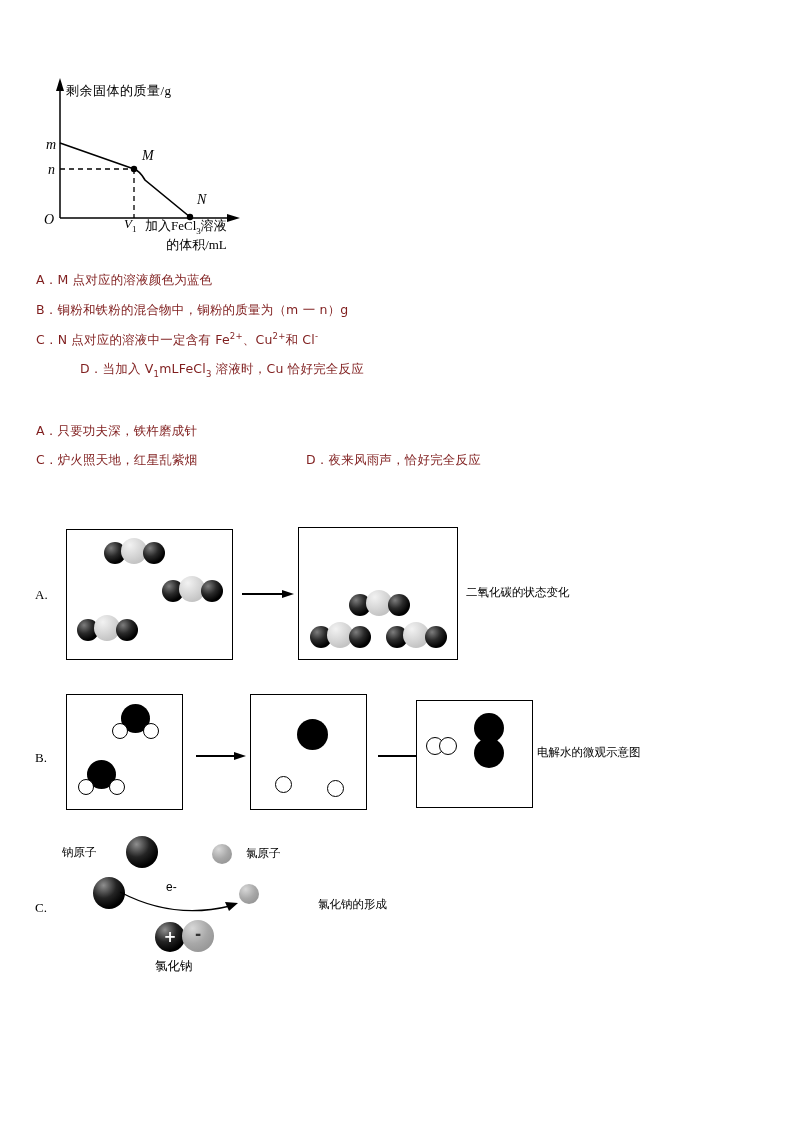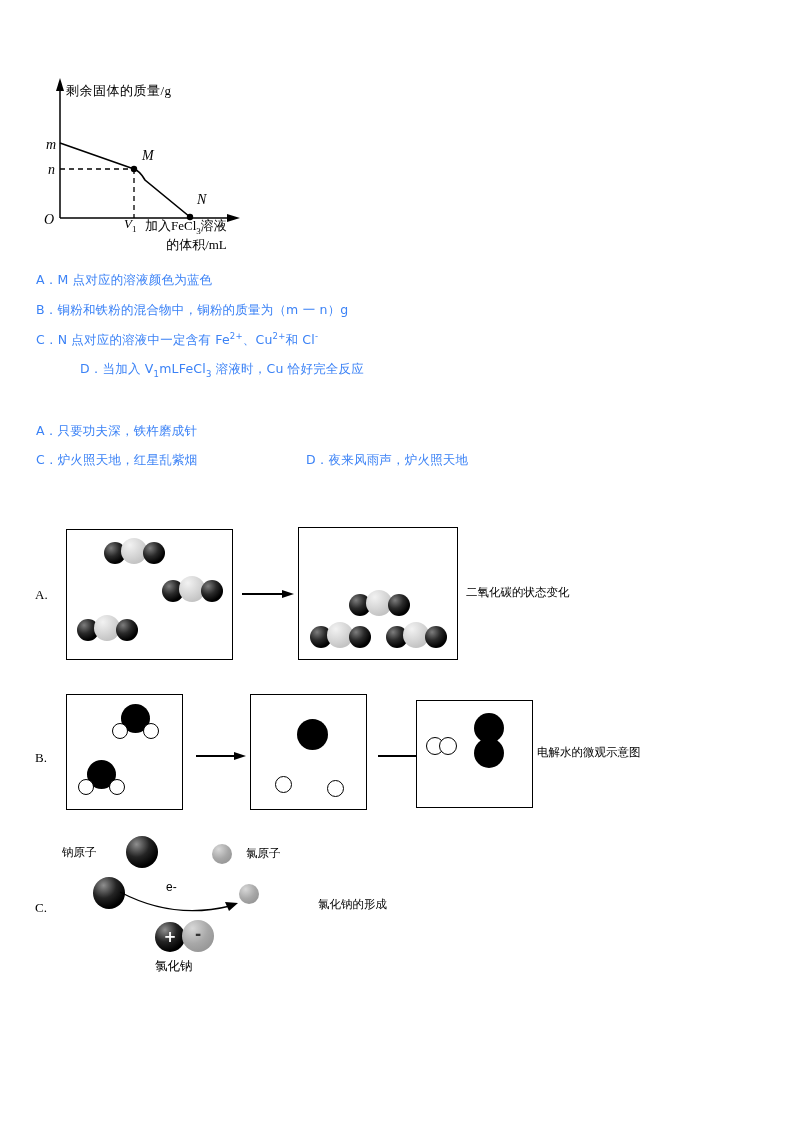--- a/index.html
+++ b/index.html
@@ -54,21 +54,21 @@
   .pt-M  { left: 100px; top: 78px; font-size: 14px; font-style: italic; }
   .pt-N  { left: 155px; top: 122px; font-size: 14px; font-style: italic; }
   .tick-V1 { left: 82px; top: 146px; font-size: 13px; font-style: italic; }
   .tick-V1 sub { font-size: 9px; font-style: normal; }
 
   
   .qtext {
     position: absolute;
     font-family: "DejaVu Sans", "Liberation Sans", sans-serif;
     font-size: 12.5px;
-    color: #3b82f6;
+    color: #7f1d1d;
     white-space: nowrap;
     letter-spacing: 0.2px;
   }
   .qtext sub { font-size: 8.5px; }
   .qtext sup { font-size: 8.5px; }
 
   
   .opt-letter {
     position: absolute;
     font-family: "Liberation Serif", serif;
@@ -183,21 +183,21 @@
   </div>
 
 
   <div class="qtext" style="left:36px; top:423px;">
     <span>A．</span><span>只要功夫深，铁杵磨成针</span>
   </div>
   <div class="qtext" style="left:36px; top:452px;">
     <span>C．</span><span>炉火照天地，红星乱紫烟</span>
   </div>
   <div class="qtext" style="left:306px; top:452px;">
-    <span>D．</span><span>夜来风雨声，炉火照天地</span>
+    <span>D．</span><span>夜来风雨声，恰好完全反应</span>
   </div>
 
 
   <div class="opt-letter" style="left:35px; top:587px;">A.</div>
 
   <div class="panel" style="left:66px; top:529px; width:167px; height:131px;">
 
     <div class="atom atom-o" style="left:37px; top:12px; width:22px; height:22px;"></div>
     <div class="atom atom-c" style="left:54px; top:8px; width:26px; height:26px;"></div>
     <div class="atom atom-o" style="left:76px; top:12px; width:22px; height:22px;"></div>

